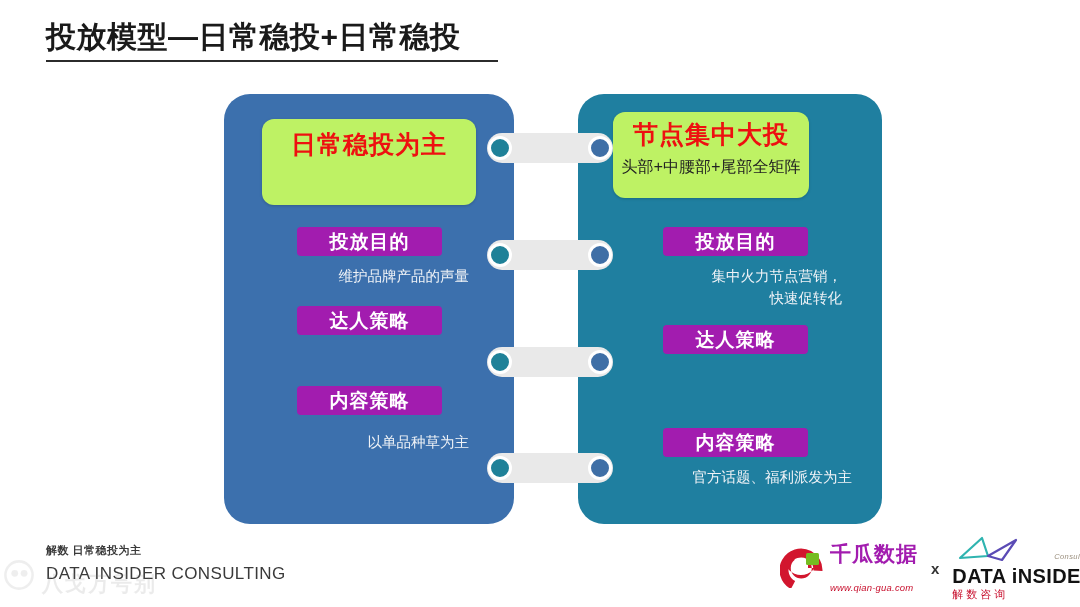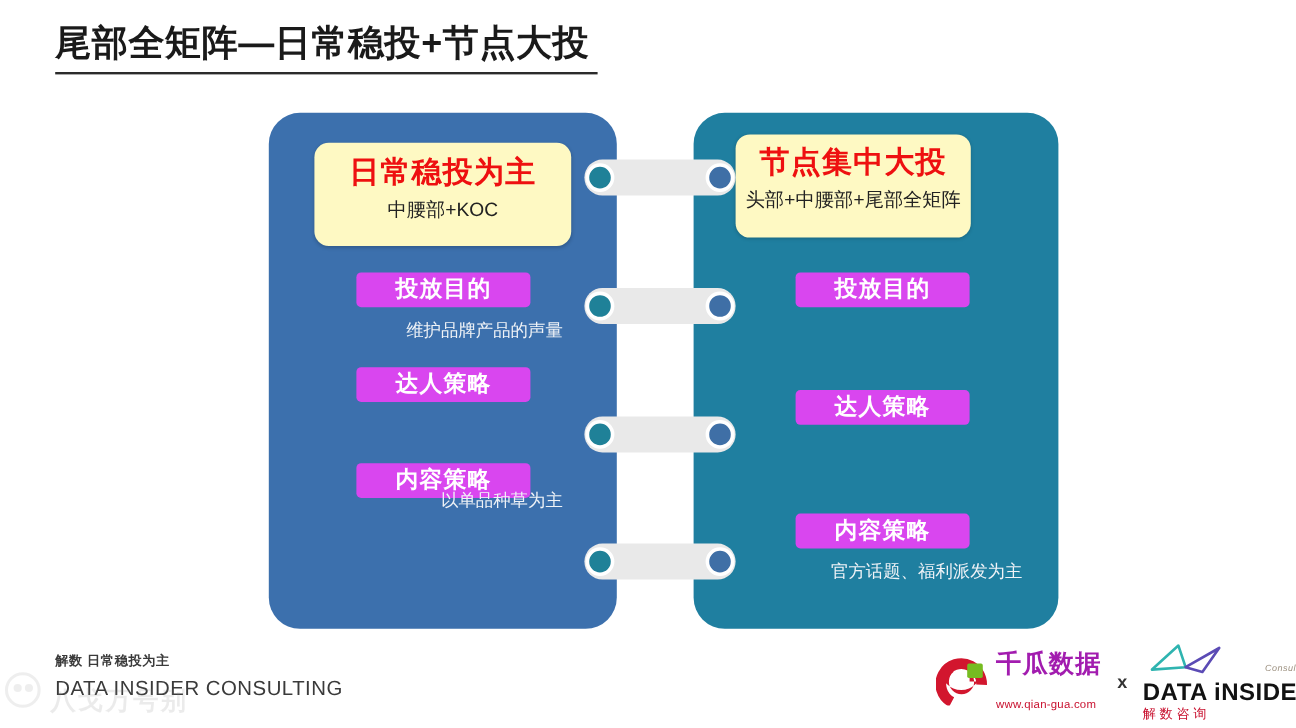--- a/index.html
+++ b/index.html
@@ -60,21 +60,21 @@
     left: 578px;
     top: 94px;
     width: 304px;
     height: 430px;
     background: #1f7fa0;
   }
 
   
   .head-card {
     position: absolute;
-    background: #fef9c3;
+    background: #bef264;
     border-radius: 12px;
     box-shadow: 0 1px 3px rgba(0,0,0,0.18);
     text-align: center;
     box-sizing: border-box;
     padding: 10px 6px 11px 6px;
   }
   .head-card-left {
     left: 262px;
     top: 119px;
     width: 214px;
@@ -99,21 +99,21 @@
     margin-top: 7px;
     color: #222222;
     font-size: 16px;
     line-height: 1.2;
     white-space: nowrap;
   }
 
   
   .badge {
     position: absolute;
-    background: #d946ef;
+    background: #a21caf;
     color: #ffffff;
     font-size: 19px;
     font-weight: bold;
     letter-spacing: 1px;
     border-radius: 4px;
     text-align: center;
     line-height: 29px;
     height: 29px;
     white-space: nowrap;
   }
@@ -226,20 +226,21 @@
     color: #a21caf;
     letter-spacing: 1px;
     white-space: nowrap;
   }
   .qg-url {
     margin-top: 19px;
     font-size: 9.5px;
     color: #c8102e;
     letter-spacing: 0.2px;
     white-space: nowrap;
+    font-style: italic;
   }
   .x-join {
     margin: 0 13px;
     font-size: 15px;
     color: #333333;
     font-weight: bold;
   }
   .logo-di {
     position: relative;
     line-height: 1;
@@ -269,49 +270,49 @@
     font-size: 11px;
     color: #c8102e;
     letter-spacing: 3px;
     white-space: nowrap;
   }
 </style>
 </head>
 <body>
 
 <div class="title-wrap">
-  <div class="slide-title">尾部全矩阵—日常稳投+节点大投</div>
+  <div class="slide-title">投放模型—日常稳投+日常稳投</div>
   <div class="title-rule"></div>
 </div>
 
 <div class="board">
 
   <div class="panel panel-left"></div>
 
   <div class="panel panel-right"></div>
 
   <div class="head-card head-card-left">
     <div class="head-title">日常稳投为主</div>
-    <div class="head-sub">中腰部+KOC</div>
   </div>
 
   <div class="head-card head-card-right">
     <div class="head-title">节点集中大投</div>
     <div class="head-sub">头部+中腰部+尾部全矩阵</div>
   </div>
 
   <div class="badge" style="left:297px; top:227px; width:145px;">投放目的</div>
   <div class="desc" style="left:269px; top:265px; width:200px;">维护品牌产品的声量</div>
 
   <div class="badge" style="left:297px; top:306px; width:145px;">达人策略</div>
 
   <div class="badge" style="left:297px; top:386px; width:145px;">内容策略</div>
-  <div class="desc" style="left:269px; top:407px; width:200px;">以单品种草为主</div>
+  <div class="desc" style="left:269px; top:431px; width:200px;">以单品种草为主</div>
 
   <div class="badge" style="left:663px; top:227px; width:145px;">投放目的</div>
+  <div class="desc multiline" style="left:630px; top:265px; width:212px;">集中火力节点营销，<br>快速促转化</div>
 
   <div class="badge" style="left:663px; top:325px; width:145px;">达人策略</div>
 
   <div class="badge" style="left:663px; top:428px; width:145px;">内容策略</div>
   <div class="desc" style="left:620px; top:466px; width:232px;">官方话题、福利派发为主</div>
 
   <div class="connector" style="top:133px;">
     <div class="bar"></div>
     <div class="knob knob-left"></div>
     <div class="knob knob-right"></div>

